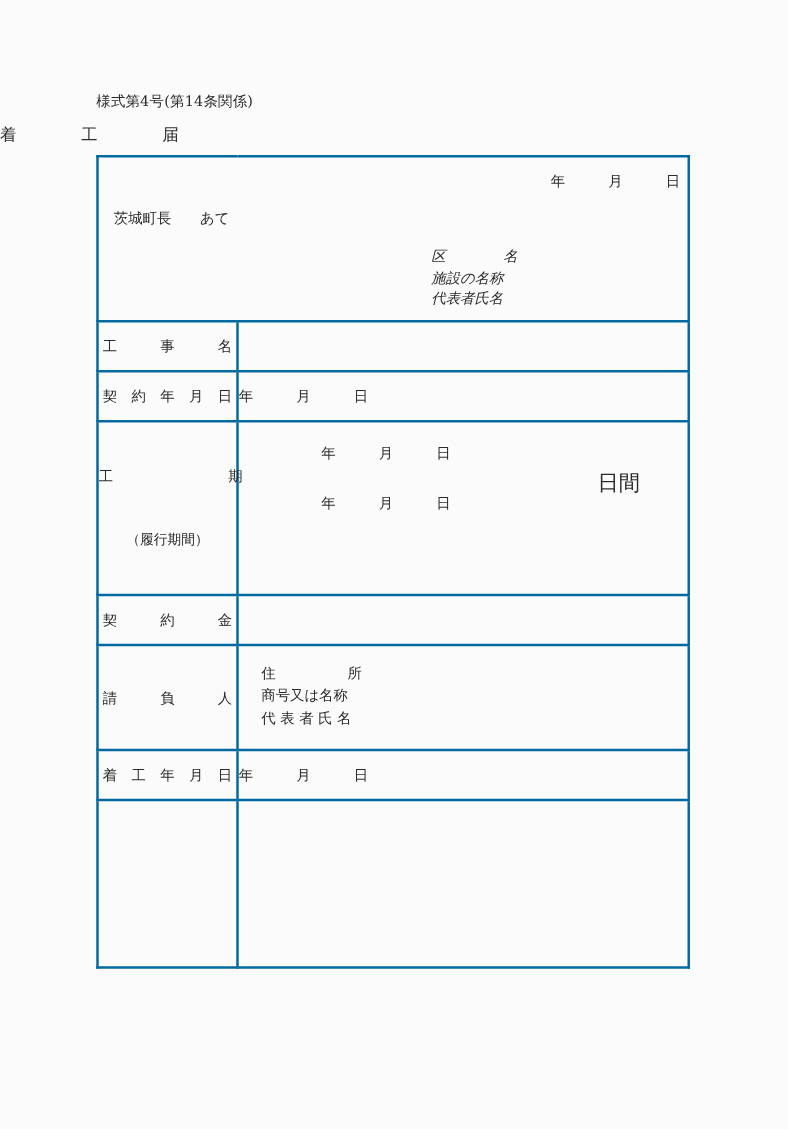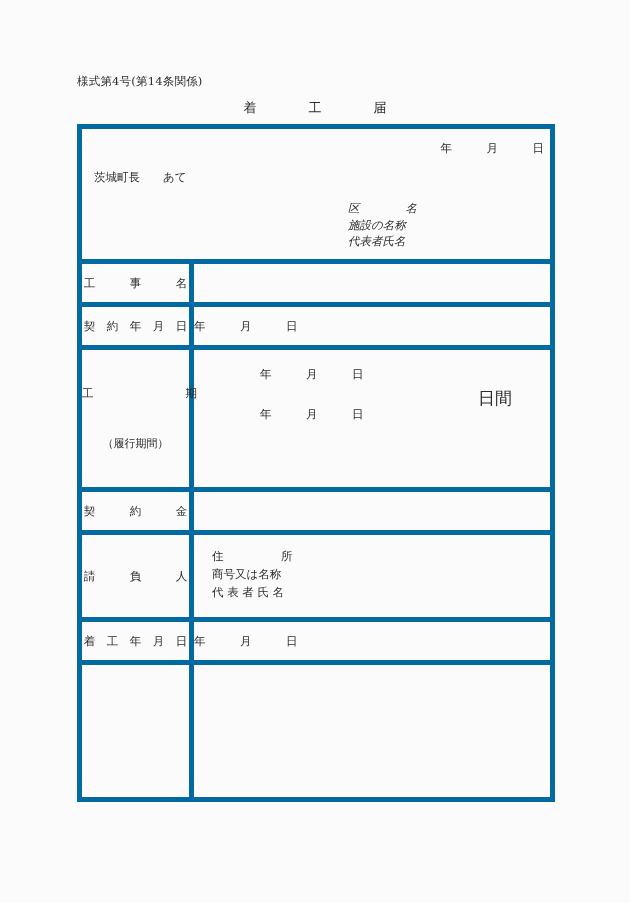--- a/index.html
+++ b/index.html
@@ -25,36 +25,36 @@
     top: 74px;
     font-size: 11.5px;
     letter-spacing: 0.2px;
     white-space: nowrap;
   }
   #doc-title {
     position: absolute;
     left: 0;
     top: 99px;
     width: 630px;
-    text-align: center;
+    text-align: left;
     font-size: 13px;
     white-space: pre;
   }
 
   
   #form-table {
     position: absolute;
     left: 77px;
     top: 124px;
     width: 473px;
     border-collapse: collapse;
     table-layout: fixed;
   }
   #form-table td {
-    border: 5px solid #0369a1;
+    border: 2px solid #0369a1;
     padding: 0;
     vertical-align: middle;
     font-size: 11.5px;
   }
   td.label-cell {
     width: 112px;
     text-align: center;
     white-space: pre;
     margin-left: 40px;
   }

